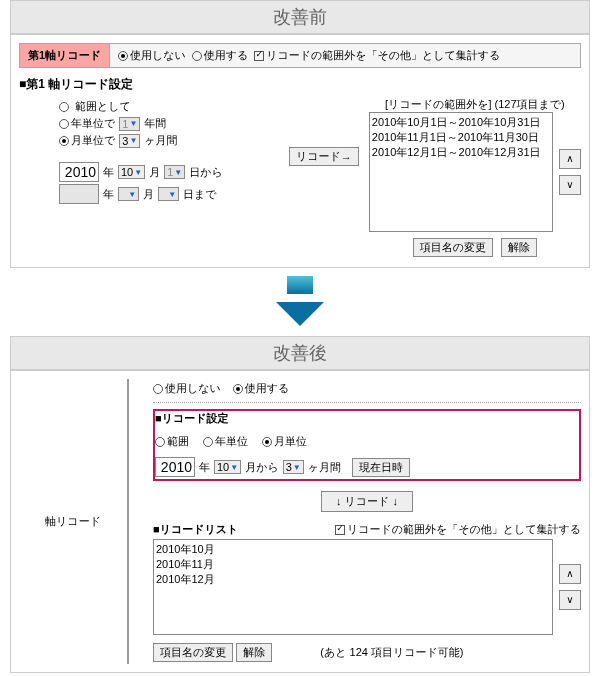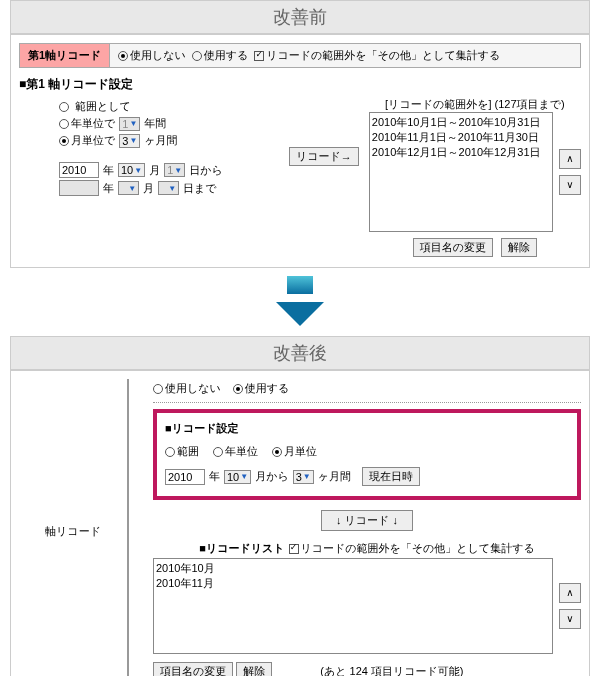--- a/index.html
+++ b/index.html
@@ -5,39 +5,39 @@
   * { box-sizing: border-box; }
   body { margin:0; padding:0; font-family:"MS PGothic","Hiragino Kaku Gothic Pro",sans-serif; font-size:12px; background:#fff; color:#000; width:600px; }
   .page { width:600px; padding:0 10px 10px 10px; }
   .big-header { background:#e8e8e8; text-align:center; padding:4px 12px; font-size:18px; color:#666; border:1px solid #ccc; }
   .panel { border:1px solid #ccc; padding:8px; margin-bottom:8px; }
   .tab-row { display:flex; align-items:center; border:1px solid #aaa; background:#f5f5f5; }
   .tab { background:#fca5a5; border-right:1px solid #aaa; padding:4px 8px; font-size:11px; font-weight:bold; }
   .tab-opts { padding:4px 8px; font-size:11px; display:flex; gap:6px; align-items:center; flex-wrap:wrap; }
   .sect-title { font-weight:bold; margin:8px 0 4px 0; }
   .row { display:flex; align-items:center; gap:4px; margin:2px 0; font-size:11px; }
-  input[type=text] { font-size:11px; border:1px solid #888; background:#fff; }
+  input[type=text] { font-size:14px; border:1px solid #888; background:#fff;text-align:right; }
   input[type=text].dis { background:#e5e5e5; }
   .btn { font-size:11px; border:1px solid #888; background:#eee; padding:1px 6px; cursor:pointer; }
   .listbox { border:1px solid #888; background:#fff; font-size:11px; padding:2px; overflow:auto; }
   .sel { border:1px solid #888; background:#eee; font-size:11px; padding:0 2px; display:inline-flex; align-items:center; gap:1px; }
   .sel .arr { color:#2060c0; font-size:8px; }
   .sel.dis { color:#888; background:#e5e5e5; }
   .radio,.check { display:inline-block; width:10px; height:10px; border:1px solid #555; border-radius:50%; position:relative; vertical-align:middle; margin-right:2px; }
   .radio.on::after { content:""; position:absolute; inset:2px; background:#000; border-radius:50%; }
   .check { border-radius:0; font-size:9px; line-height:8px; text-align:center; }
   .check.on::after{content:"✓";position:absolute;inset:-2px 0 0 0;}
   .arrow-down { width:0; height:0; border-left:24px solid transparent; border-right:24px solid transparent; border-top:24px solid; margin:10px auto; }
   .arrow-stem { width:26px; height:18px; margin:0 auto -2px auto; }
   .grad { background:linear-gradient(#4fc3d9,#0a6ea0); }
   .after-layout { display:flex; }
   .after-label { width:110px; display:flex; align-items:center; justify-content:center; font-size:11px; border-right:2px solid #999; margin-right:24px; }
   .after-main { flex:1; }
   .dotted { border-top:1px dotted #999; margin:6px 0; }
-  .fs { border:4px solid #be185d; padding:8px; margin:4px 0 10px 0; }
+  .fs { border:2px solid #be185d; margin:4px 0 10px 0; }
   .sqbtn { width:22px; height:20px; border:1px solid #888; background:#eee; font-size:10px; text-align:center; line-height:18px; cursor:pointer; }
 </style>
 </head>
 <body>
 
 <div class="page">
 
   <div class="big-header">改善前</div>
   <div class="panel">
     <div class="tab-row">
@@ -165,28 +165,29 @@
                 <span class="arr">▼</span>
               </span>
             <span>ヶ月間</span>
             &nbsp;
             <button class="btn">現在日時</button>
           </div>
         </div>
         <div style="text-align:center;margin:6px 0 10px 0;text-decoration:underline;">
           <button class="btn" style="padding:2px 14px;">↓ リコード ↓</button>
         </div>
-        <div class="row" style="justify-content:center;">
+        <div class="row" style="justify-content:space-between;">
           <span style="font-weight:bold;">■リコードリスト</span>
           <span><span class="check on"></span><span>リコードの範囲外を「その他」として集計する</span></span>
         </div>
         <div style="display:flex; gap:6px;">
           <div class="listbox" style="flex:1; height:96px;">
             <div>2010年10月</div>
             <div>2010年11月</div>
+            <div>2010年12月</div>
           </div>
           <div style="display:flex;flex-direction:column;gap:6px;justify-content:center;">
             <div class="sqbtn">∧</div>
             <div class="sqbtn">∨</div>
           </div>
         </div>
         <div class="row" style="justify-content:flex-start; margin-top:8px;gap:48px;">
           <span>
             <button class="btn">項目名の変更</button>
             <button class="btn">解除</button>

